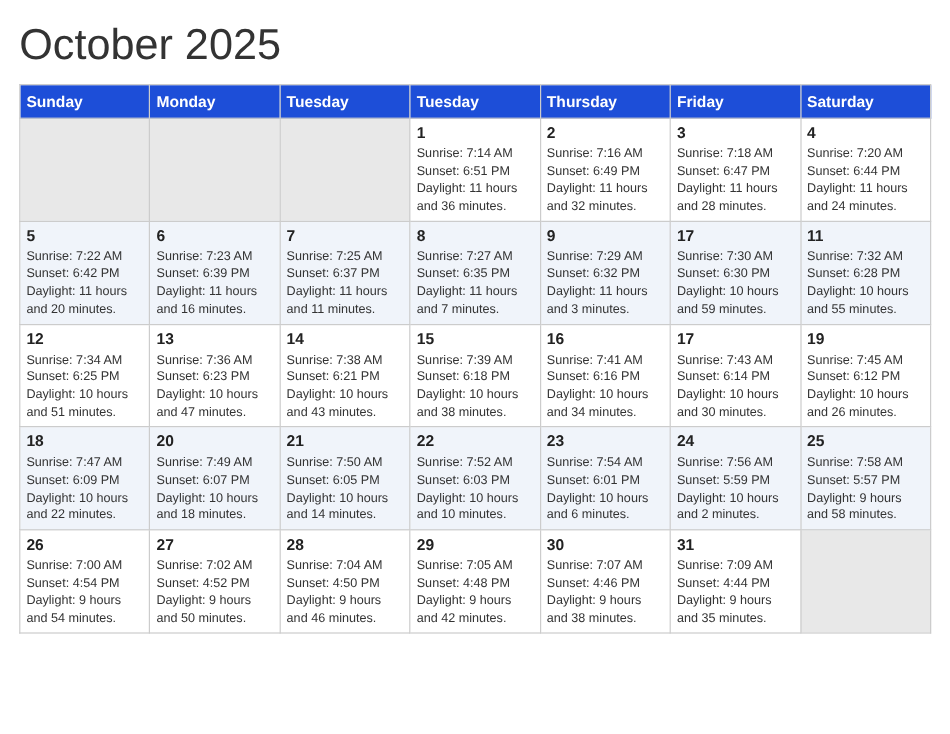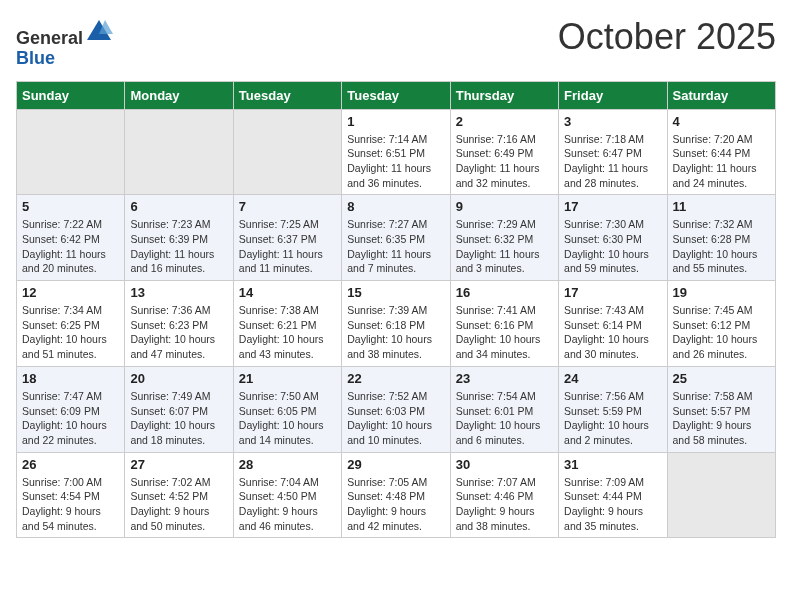--- a/index.html
+++ b/index.html
@@ -42,21 +42,21 @@
     .location {
       font-size: 15px;
       color: #444;
     }
     table {
       width: 100%;
       border-collapse: collapse;
       table-layout: fixed;
     }
     thead tr th {
-      background: #15803d;
+      background: #1d4ed8;
       color: #fff;
       padding: 6px 5px;
       font-size: 13px;
       font-weight: bold;
       text-align: left;
       border: 1px solid #ccc;
     }
     tbody tr td {
       vertical-align: top;
       border: 1px solid #ccc;
@@ -81,33 +81,20 @@
       color: #333;
     }
     .empty-cell {
       background: #e8e8e8 !important;
     }
   </style>
 </head>
 <body>
 
 <div class="header-area">
-  <div class="logo">
-    <div>
-      <div class="logo-text">
-        <span class="logo-general">General</span><svg class="logo-icon" viewBox="0 0 28 28" xmlns="http://www.w3.org/2000/svg">
-            <polygon points="14,4 26,24 2,24" fill="#1a5fa8"></polygon>
-            <polygon points="20,4 28,18 14,18" fill="#5a9fd4" opacity="0.7"></polygon>
-          </svg>
-      </div>
-      <div class="logo-text">
-        <span class="logo-blue">Blue</span>
-      </div>
-    </div>
-  </div>
   <div class="title-area">
     <div class="month-title">October 2025</div>
   </div>
 </div>
 
 <table>
   <thead>
     <tr>
     <th>Sunday</th>
         <th>Monday</th>

